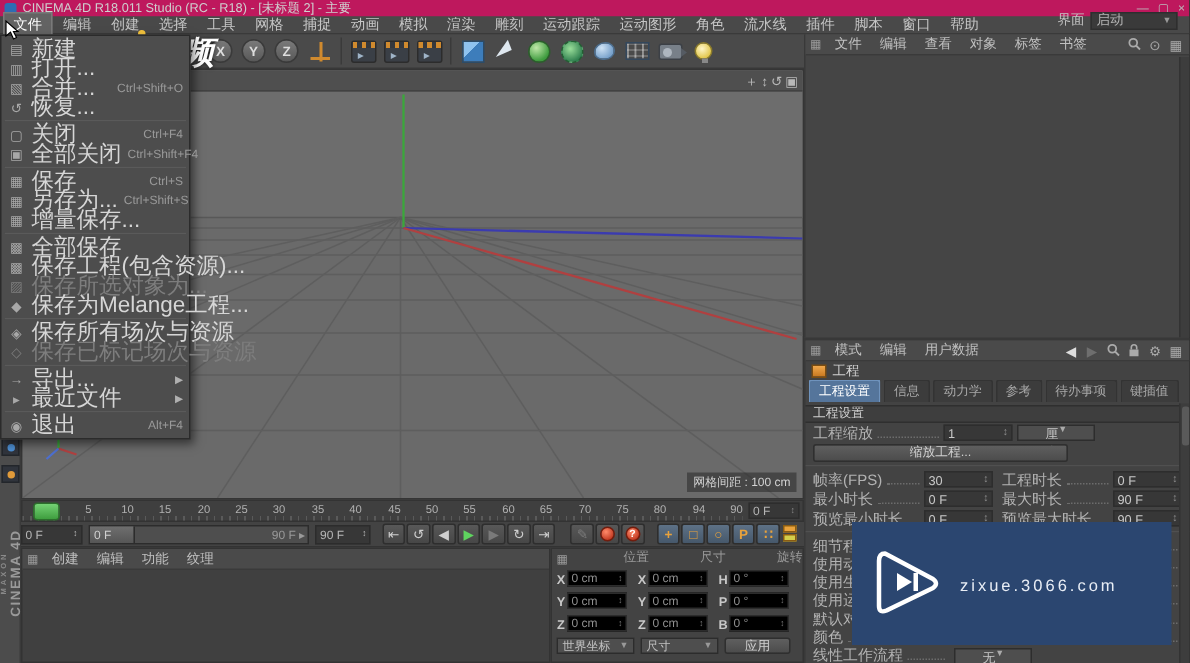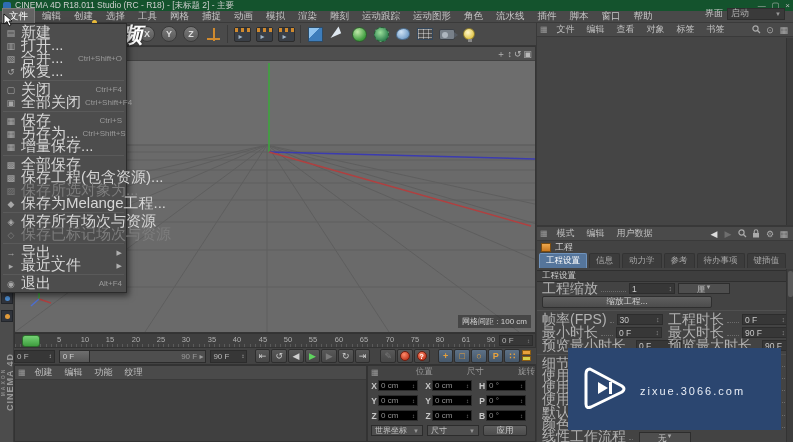--- a/index.html
+++ b/index.html
@@ -3,21 +3,21 @@
 <meta charset="utf-8">
 <style>
   * { margin:0; padding:0; box-sizing:border-box; }
   html,body { background:#222; }
   .app { position:relative; width:793px; height:442px; overflow:hidden;
          background:#4a4a4a; font-family:"Liberation Sans", sans-serif;
          color:#c6c6c6; font-size:10px; -webkit-font-smoothing:antialiased; }
   .abs { position:absolute; }
 
   
-  .titlebar { left:0; top:0; width:793px; height:11px; background:#14532d;
+  .titlebar { left:0; top:0; width:793px; height:11px; background:#be185d;
               display:flex; align-items:center; padding:0 3px; gap:4px;
               font-size:8.5px; color:#cfcfcf; }
   .appicon { width:8px; height:8px; background:#2e6db4; border-radius:2px; flex:0 0 auto; }
   .winbtns { margin-left:auto; display:flex; gap:6px; color:#bbb; font-size:8px; }
   .winbtns span { cursor:default; }
 
   
   .menubar { left:0; top:11px; width:793px; height:12px; background:#494949;
              display:flex; align-items:center; gap:1px; padding-left:2px;
              border-bottom:1px solid #3a3a3a; }
@@ -109,21 +109,21 @@
   .amtitle { height:13px; display:flex; align-items:center; gap:4px; padding:0 4px; }
   .projico { width:10px; height:9px; background:linear-gradient(#f0a84c,#c87820); border:1px solid #7a4d12; }
   .amtitle .t { font-size:9px; color:#d0d0d0; }
   .tabs { height:14px; display:flex; gap:2px; padding:0 2px; align-items:flex-end; }
   .tab { padding:1px 6px; font-size:8.5px; background:#3c3c3c; color:#a8a8a8; border:1px solid #333;
          border-bottom:none; border-radius:2px 2px 0 0; white-space:nowrap; }
   .tab.active { background:#55759b; color:#fff; border-color:#6f93bd; }
   .amsection { height:12px; background:#3e3e3e; border-top:1px solid #2f2f2f; border-bottom:1px solid #2f2f2f;
                display:flex; align-items:center; padding:0 5px; font-size:8.5px; color:#cfcfcf; margin-top:2px; }
   .amrow { display:flex; align-items:center; padding:0 5px; height:13px; }
-  .amrow .lb { font-size:14px; color:#b2b2b2; white-space:nowrap; }
+  .amrow .lb { font-size:10px; color:#b2b2b2; white-space:nowrap; }
   .leader { flex:1; border-bottom:1px dotted #6c6c6c; height:6px; margin:0 3px; min-width:4px; }
   .valbox { width:46px; height:11px; background:#373737; border:1px solid #2d2d2d; color:#c8c8c8;
             font-size:8.5px; display:flex; align-items:center; padding:0 2px; justify-content:space-between; flex:0 0 auto; }
   .valbox .sp { color:#8a8a8a; font-size:7px; }
   .ddunit { width:52px; height:11px; background:#4e4e4e; border:1px solid #2d2d2d; color:#c8c8c8;
             font-size:8.5px; display:flex; align-items:flex-start; justify-content:space-between; padding:0 18px; margin-left:3px; flex:0 0 auto; }
   .ddunit .ar { font-size:6px; color:#aaa; }
   .graybtn { height:12px; background:linear-gradient(#5f5f5f,#4c4c4c); border:1px solid #2f2f2f; border-radius:2px;
              color:#d0d0d0; font-size:8.5px; display:flex; align-items:center; justify-content:center; }
   .amsep { height:1px; background:#353535; border-bottom:1px solid #505050; margin:2px 0; }
@@ -645,21 +645,21 @@
       <span class="tick" style="left:197px">35</span>
       <span class="tick" style="left:222px">40</span>
       <span class="tick" style="left:248px">45</span>
       <span class="tick" style="left:273px">50</span>
       <span class="tick" style="left:298px">55</span>
       <span class="tick" style="left:324px">60</span>
       <span class="tick" style="left:349px">65</span>
       <span class="tick" style="left:375px">70</span>
       <span class="tick" style="left:400px">75</span>
       <span class="tick" style="left:425px">80</span>
-      <span class="tick" style="left:451px">61</span>
+      <span class="tick" style="left:451px">94</span>
       <span class="tick" style="left:476px">90</span>
       <div class="playhead"></div>
     </div>
     <div class="tl-end">
       <span>0 F</span>
         <span style="font-size:6px;color:#888">↕</span>
     </div>
   </div>
 
   <div class="abs transport">

